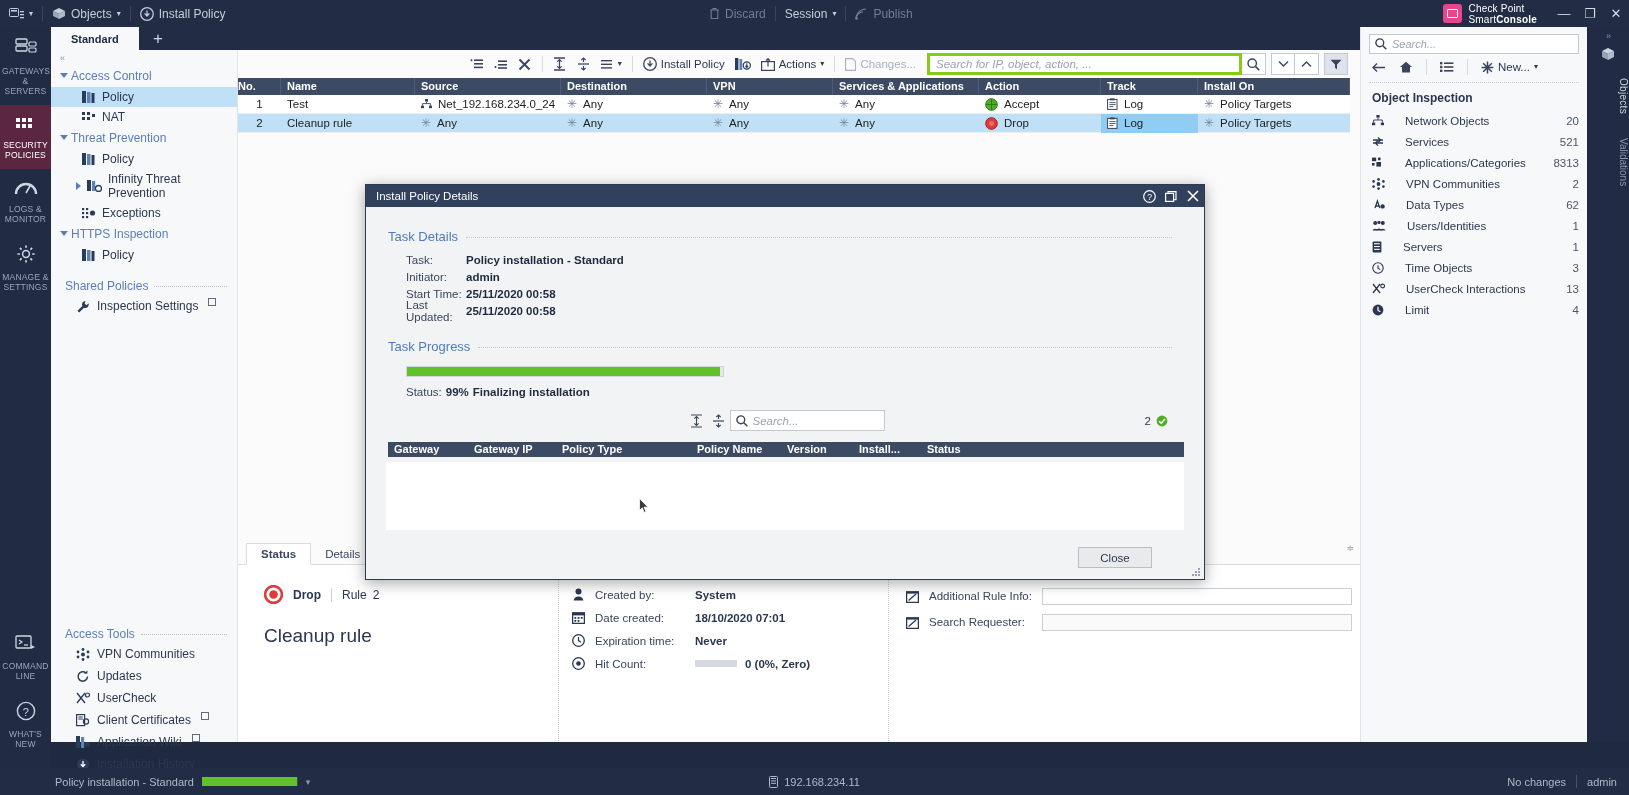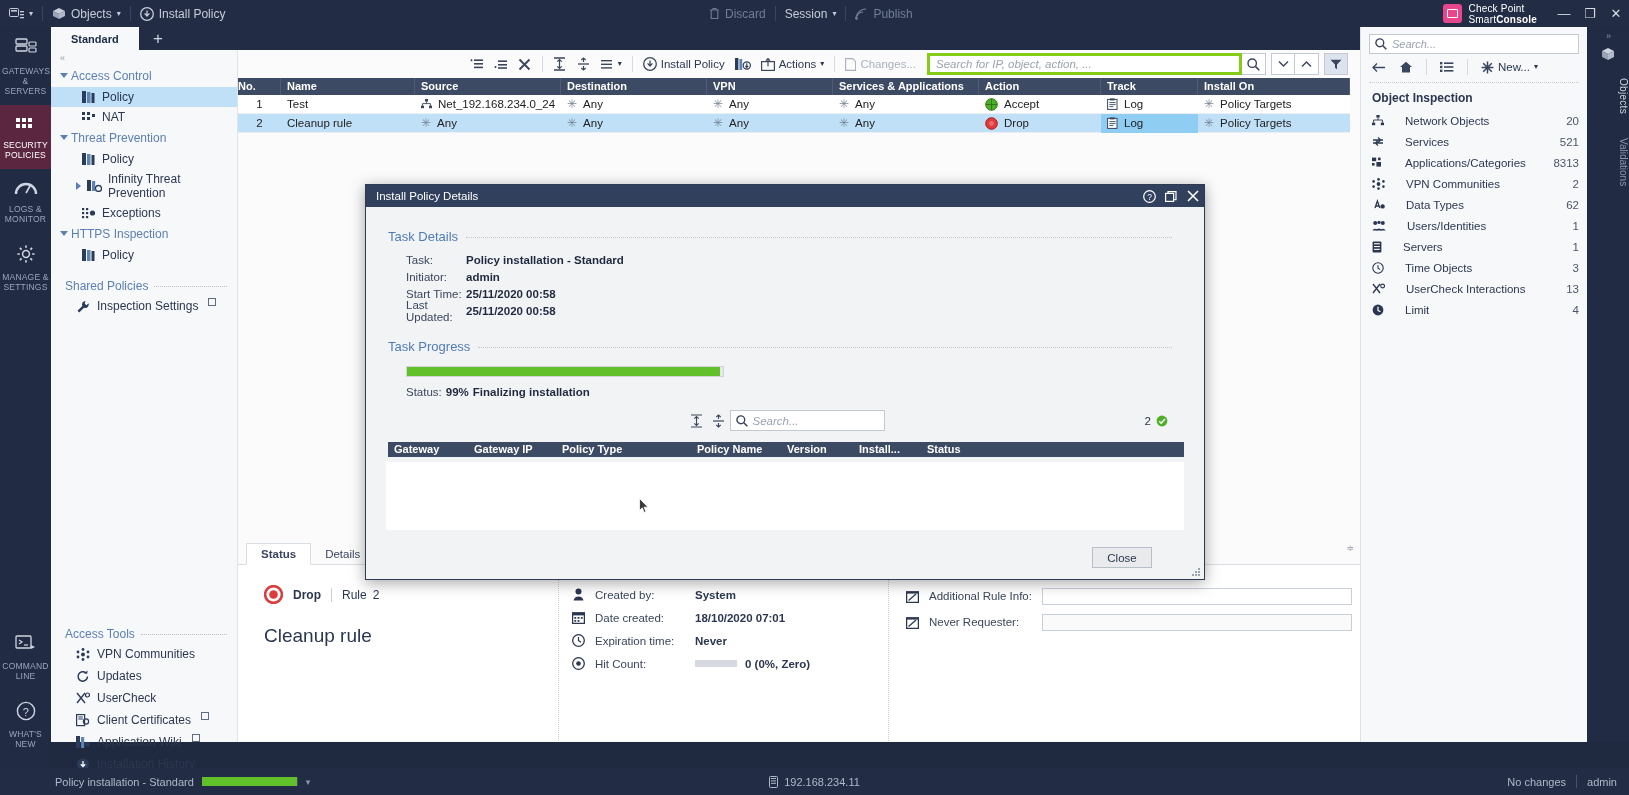--- a/index.html
+++ b/index.html
@@ -183,21 +183,21 @@
   .m-count { position: absolute; right: 14px; display: flex; align-items: center; gap: 5px; font-size: 11.5px; color: #2b3750; }
   .gt { margin-top: 11px; width: 796px; }
   .gt-head { display: flex; height: 15px; background: #3c4a64; color: #fff; font-weight: bold; font-size: 11px; }
   .gt-head > div { padding: 1px 0 0 6px; }
   .gt-row { display: flex; height: 15px; font-size: 11px; align-items: center; color: #1f2a3e; }
   .gt-row > div { padding-left: 6px; display: flex; align-items: center; gap: 5px; height: 15px; }
   .g1 { width: 80px; } .g2 { width: 88px; } .g3 { width: 135px; }
   .g4 { width: 90px; } .g5 { width: 72px; } .g6 { width: 68px; } .g7 { width: 160px; }
   .m-foot { position: absolute; left: 0; bottom: 0; width: 838px; height: 44px; background: #f2f3f5; }
   .closebtn {
-    position: absolute; right: 52px; bottom: 11px; width: 60px; height: 21px;
+    position: absolute; right: 52px; bottom: 11px; width: 74px; height: 21px;
     border: 1px solid #b9bfc9; background: #e9eaec; font-size: 11.5px; color: #2b3750;
     display: flex; align-items: center; justify-content: center;
   }
   .grip { position: absolute; right: 4px; bottom: 3px; width: 10px; height: 10px; }
   .grip i { position: absolute; width: 2px; height: 2px; background: #9aa2b0; }
 
   
   .cursor { position: absolute; left: 639px; top: 498px; width: 11px; height: 16px; }
   .ic { display: inline-flex; align-items: center; justify-content: center; }
 </style>
@@ -847,21 +847,21 @@
           <span class="finput"></span>
         </div>
         <div class="fieldrow">
           <span class="ic" style="width:18px">
             <svg width="13" height="13" viewBox="0 0 13 13">
                 <rect x="0.6" y="1.8" width="11.8" height="10.6" fill="#fff" stroke="#2b3750" stroke-width="1.3"></rect>
                 <rect x="0.6" y="1.8" width="11.8" height="1.8" fill="#2b3750"></rect>
                 <path d="M2.6 10.4 L10 4" stroke="#2b3750" stroke-width="1.3"></path>
               </svg>
           </span>
-          <span class="k">Never Requester:</span>
+          <span class="k">Search Requester:</span>
           <span class="finput dim"></span>
         </div>
       </div>
     </div>
   </div>
 
   <div class="objpanel">
     <div class="obj-search">
       <span class="ic">
         <svg width="12" height="12" viewBox="0 0 12 12">

